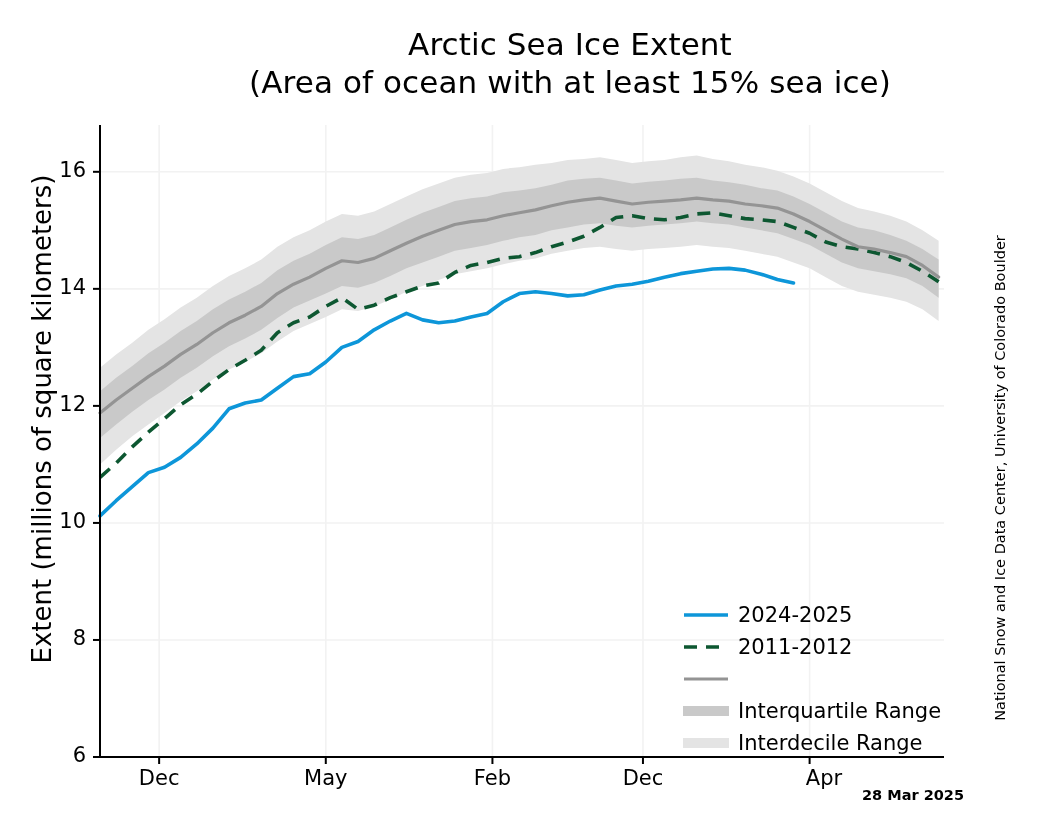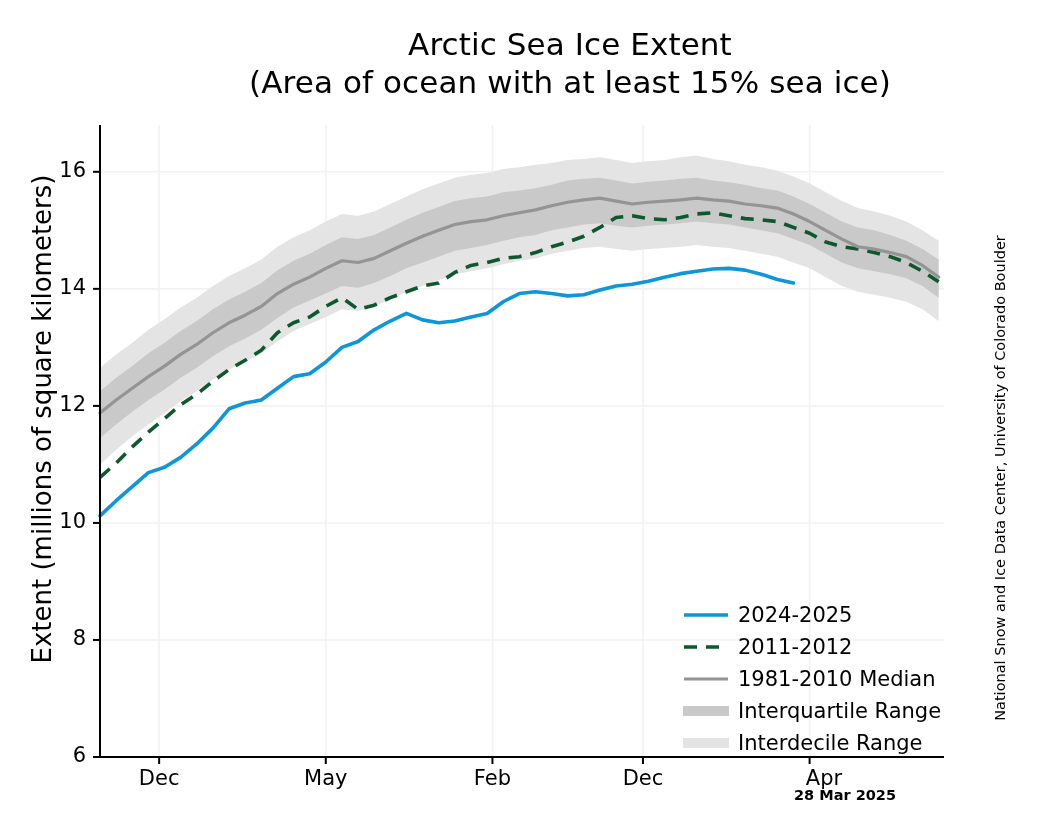--- a/index.html
+++ b/index.html
@@ -59,21 +59,21 @@
     top: 470px;
     width: 520px;
     text-align: center;
     font-size: 14.5px;
     transform: rotate(-90deg);
     transform-origin: center center;
     white-space: nowrap;
   }
   .datestamp {
     position: absolute;
-    left: 794px;
+    left: 862px;
     top: 787px;
     font-size: 14.5px;
     font-weight: 600;
     white-space: nowrap;
   }
   .tick-label-x {
     position: absolute;
     font-size: 21px;
     text-align: center;
     white-space: nowrap;
@@ -179,21 +179,20 @@
       <div class="legend-row">
         <span class="legend-swatch"><svg width="46" height="22">
             <line x1="1" y1="11" x2="45" y2="11" stroke="#0d5731" stroke-width="3.6" stroke-dasharray="13,9"></line>
           </svg></span>
         <span class="legend-text">2011-2012</span>
       </div>
       <div class="legend-row">
         <span class="legend-swatch"><svg width="46" height="22">
             <line x1="1" y1="11" x2="45" y2="11" stroke="#949494" stroke-width="3.2"></line>
           </svg></span>
-        <span class="legend-text">1981-2010 Median</span>
       </div>
       <div class="legend-row">
         <span class="legend-swatch"><svg width="46" height="22">
             <rect x="0" y="6" width="46" height="10" fill="#c9c9c9"></rect>
           </svg></span>
         <span class="legend-text">Interquartile Range</span>
       </div>
       <div class="legend-row">
         <span class="legend-swatch"><svg width="46" height="22">
             <rect x="0" y="6" width="46" height="10" fill="#e4e4e4"></rect>

